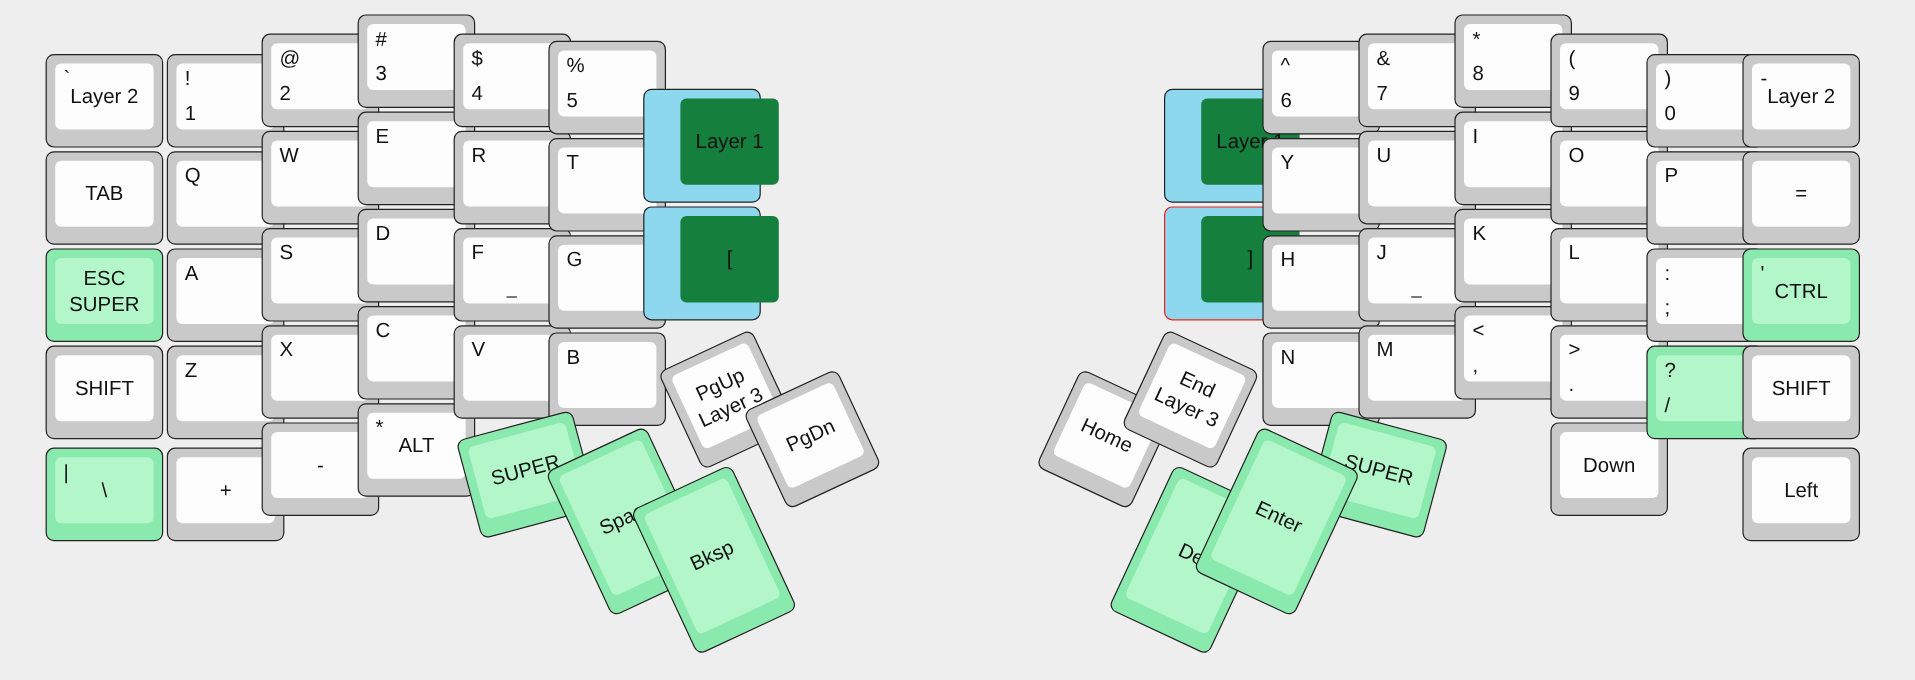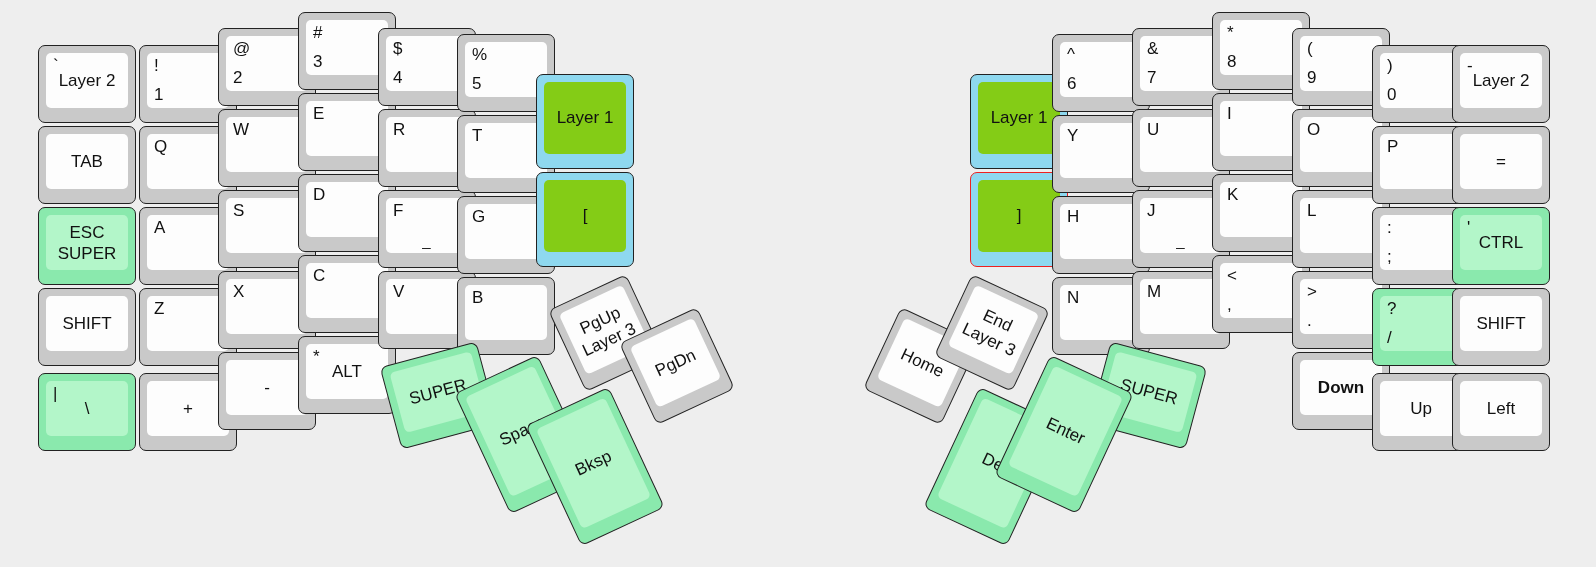--- a/index.html
+++ b/index.html
@@ -30,21 +30,21 @@
     background:#fdfdfd;
     display:flex;
     flex-direction:column;
     align-items:center;
     justify-content:center;
   }
   
   .key.green{background:#8ae9ad;}
   .key.green .top{background:#b3f6c9;}
   .key.blue{background:#8ed8ef;}
-  .key.blue .top{background:#84cc16;}
+  .key.blue .top{background:#15803d;margin-left:23px;}
   .key.sel{border-color:#ee2020;}
 
   
   .lg{
     position:absolute;
     color:#111;
     font-size:17px;
     line-height:1.05;
     white-space:pre;
     text-align:center;
@@ -339,21 +339,21 @@
         <div class="top">
           <span class="lg tl">L</span>
         </div>
       </div>
       <div class="key" style="left: 1292px; top: 271px; width: 98px; height: 78px;">
         <div class="top">
           <span class="lg tl">&gt;</span>
           <span class="lg bl">.</span>
         </div>
       </div>
-      <div class="key" style="left: 1292px; top: 352px; width: 98px; height: 78px; font-weight: bold;">
+      <div class="key" style="left: 1292px; top: 352px; width: 98px; height: 78px;">
         <div class="top">
           <span class="lg cc">Down</span>
         </div>
       </div>
       <div class="key" style="left: 1372px; top: 45px; width: 98px; height: 78px;">
         <div class="top">
           <span class="lg tl">)</span>
           <span class="lg bl">0</span>
         </div>
       </div>
@@ -365,25 +365,20 @@
       <div class="key" style="left: 1372px; top: 207px; width: 98px; height: 78px;">
         <div class="top">
           <span class="lg tl">:</span>
           <span class="lg bl">;</span>
         </div>
       </div>
       <div class="key green" style="left: 1372px; top: 288px; width: 98px; height: 78px;">
         <div class="top">
           <span class="lg tl">?</span>
           <span class="lg bl">/</span>
-        </div>
-      </div>
-      <div class="key" style="left: 1372px; top: 373px; width: 98px; height: 78px;">
-        <div class="top">
-          <span class="lg cc">Up</span>
         </div>
       </div>
       <div class="key" style="left: 1452px; top: 45px; width: 98px; height: 78px;">
         <div class="top">
           <span class="lg tl">-</span>
           <span class="lg cc">Layer 2</span>
         </div>
       </div>
       <div class="key" style="left: 1452px; top: 126px; width: 98px; height: 78px;">
         <div class="top">

